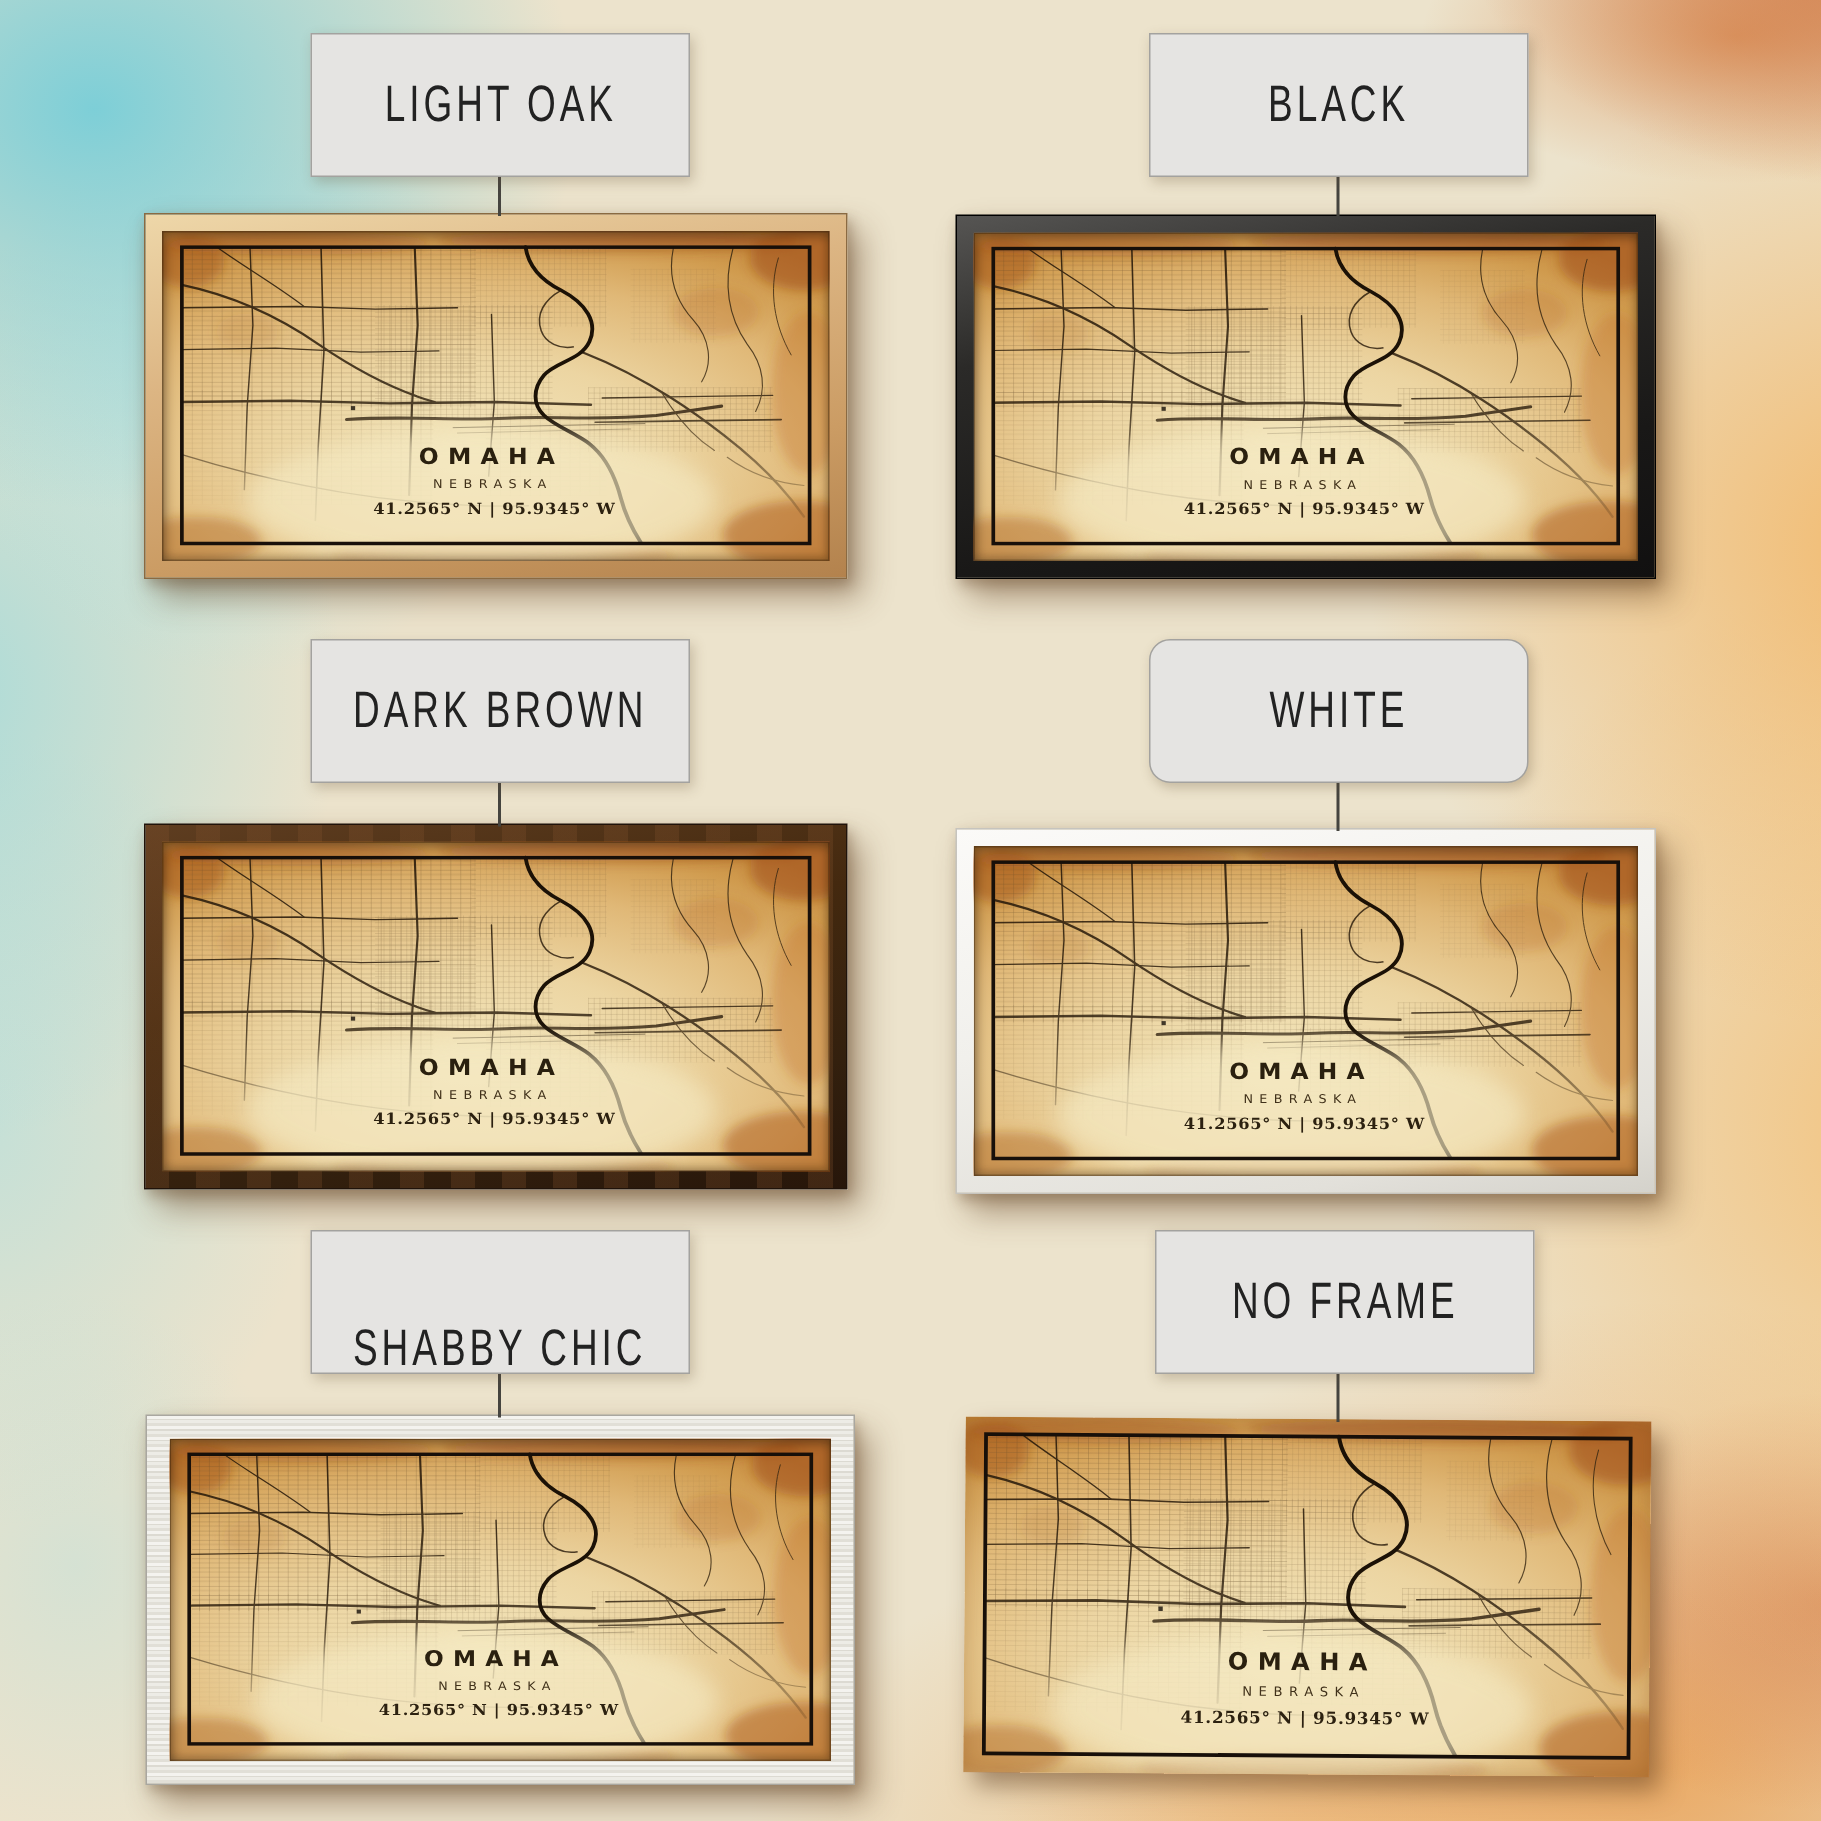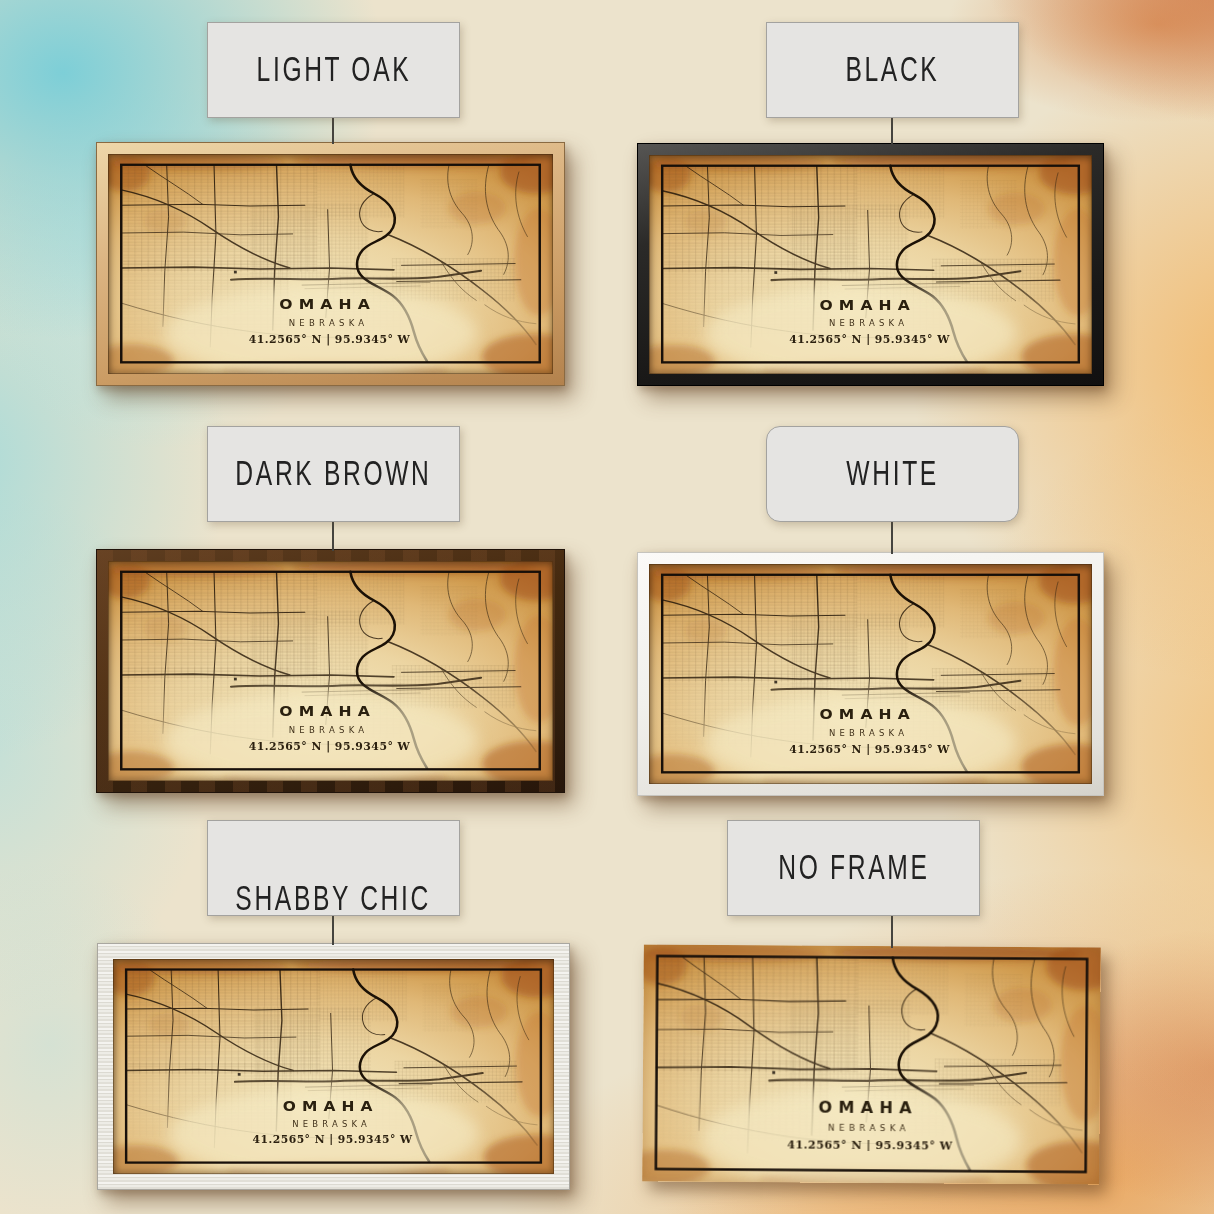--- a/index.html
+++ b/index.html
@@ -34,21 +34,21 @@
     box-shadow:2px 3px 8px rgba(100,80,50,.28);
     z-index:3;
   }
   .label-text{
     display:inline-block;color:#222;font-size:28px;font-weight:300;
     letter-spacing:3px;white-space:nowrap;
     transform:scaleX(.88) scaleY(1.22);
   }
   .pos-c1{left:207px;top:22px;}  .pos-c2{left:766px;top:22px;}
   .pos-c3{left:207px;top:426px;} .pos-c4{left:766px;top:426px;border-radius:14px;}
-  .pos-c5{left:207px;top:820px;align-items:flex-end;} .pos-c6{left:727px;top:820px;}
+  .pos-c5{left:207px;top:820px;align-items:flex-end;} .pos-c6{left:770px;top:820px;}
 
   
   .connector{position:absolute;width:2px;background:#45443f;z-index:2;}
   .pos-k1{left:332px;top:117px;height:27px;}
   .pos-k2{left:891px;top:117px;height:27px;}
   .pos-k3{left:332px;top:521px;height:30px;}
   .pos-k4{left:891px;top:521px;height:33px;}
   .pos-k5{left:332px;top:915px;height:30px;}
   .pos-k6{left:891px;top:915px;height:33px;}
 

